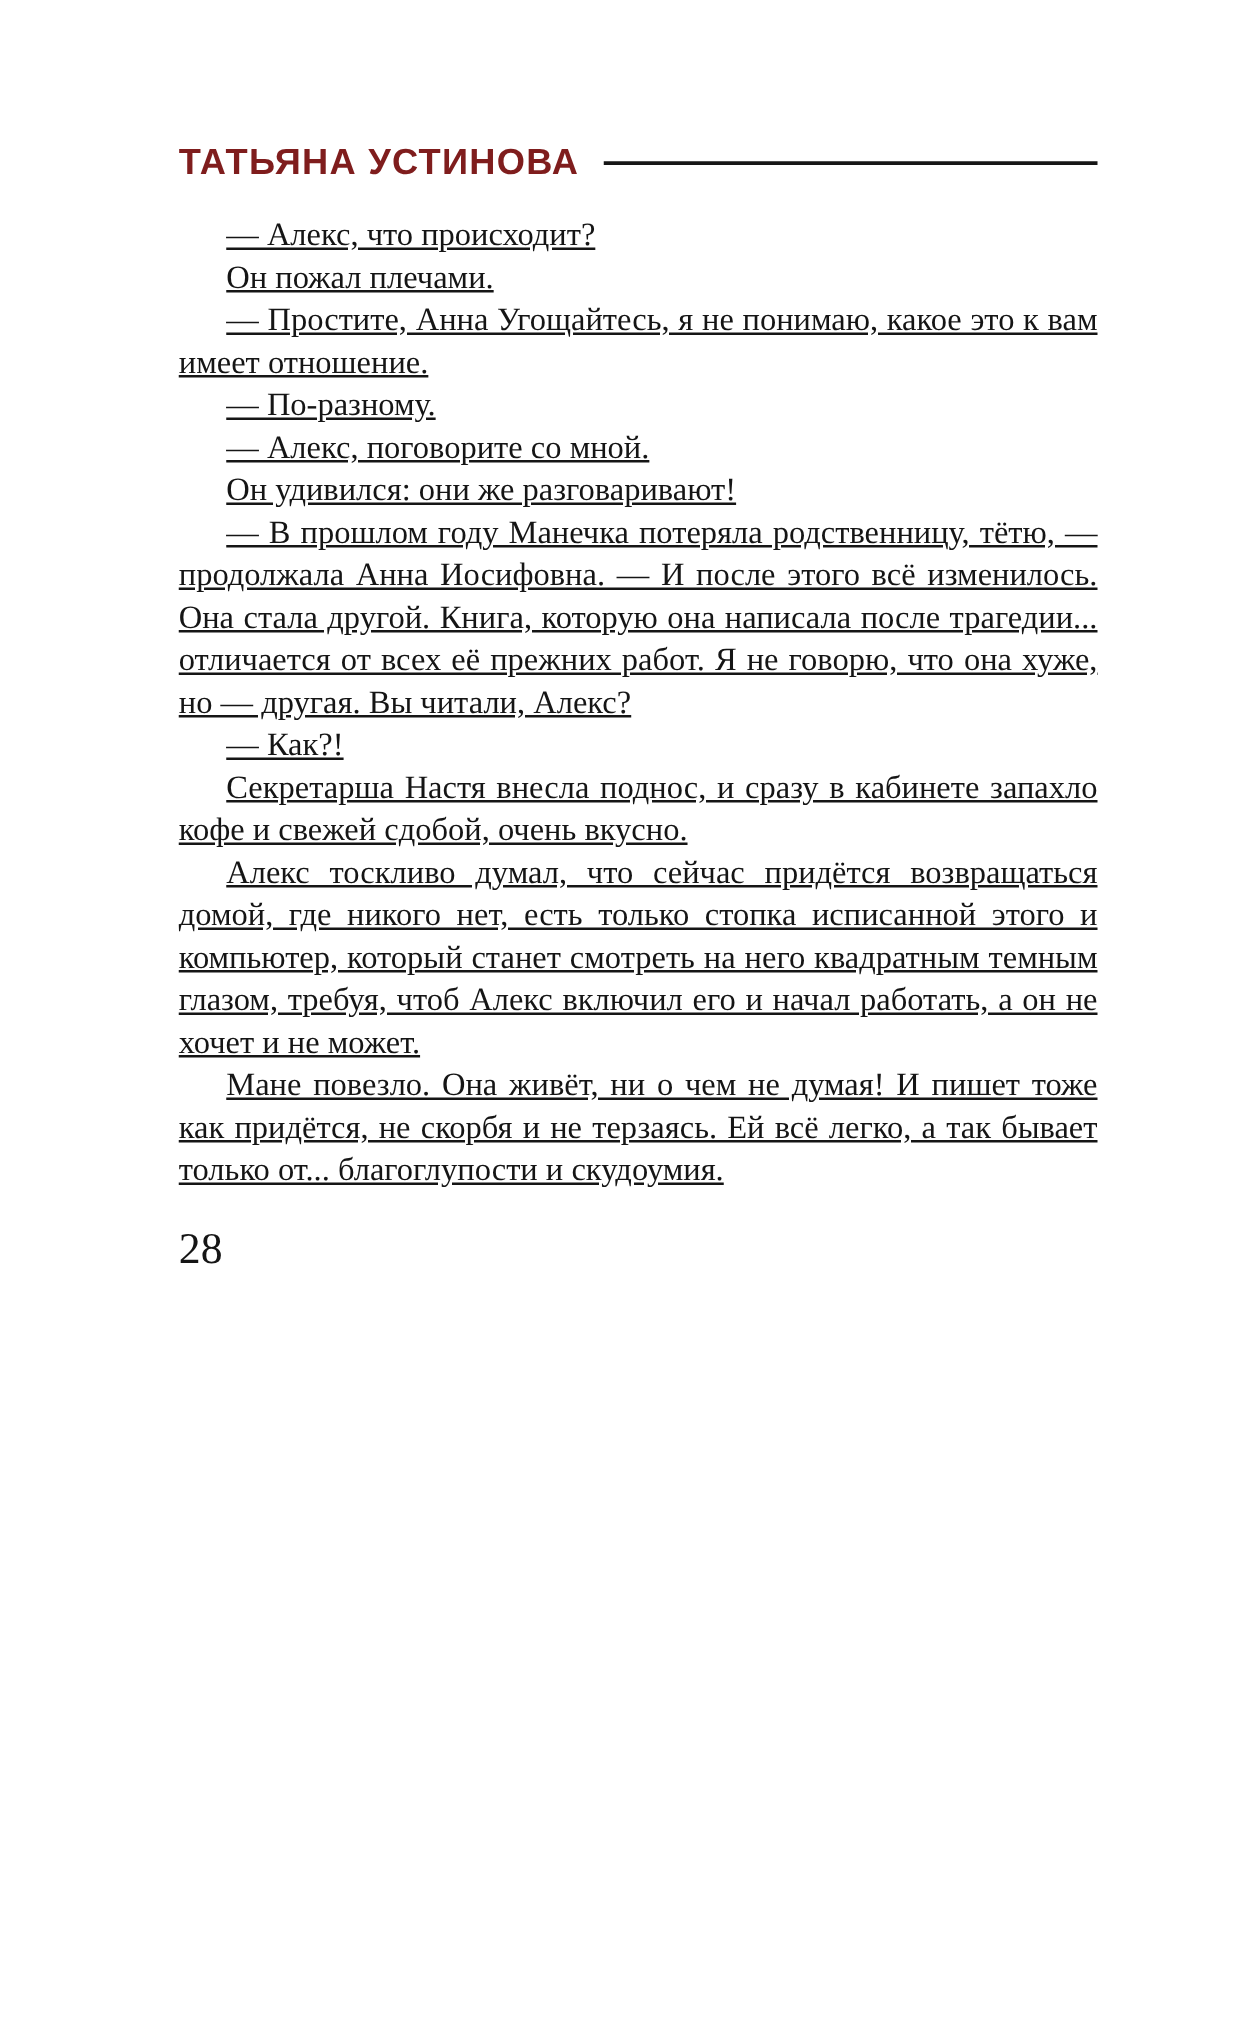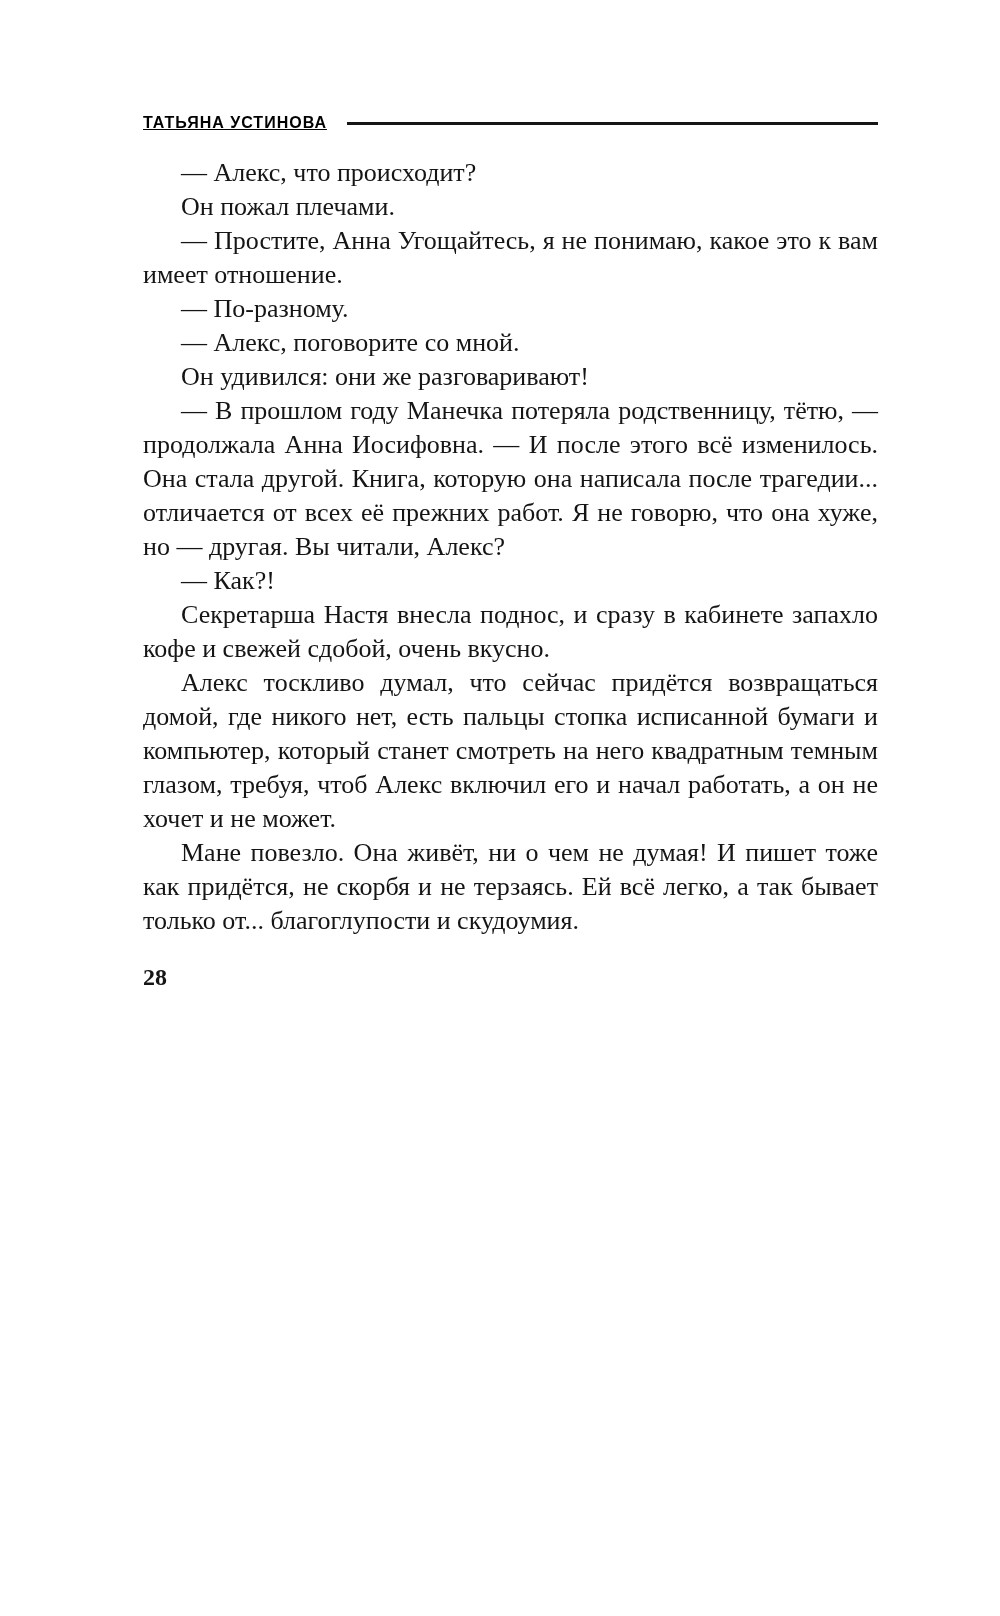--- a/index.html
+++ b/index.html
@@ -22,47 +22,47 @@
   }
   .header {
     display: flex;
     align-items: center;
     gap: 20px;
     margin-bottom: 24px;
   }
   .author {
     font-family: "Liberation Sans", sans-serif;
     font-weight: 700;
-    font-size: 16px;
+    font-size: 29px;
     letter-spacing: 1px;
-    color: #000000;
+    color: #7f1d1d;
     white-space: nowrap;
-    text-decoration: underline;
   }
   .rule {
     flex: 1;
     height: 0;
     border-top: 3px solid #161616;
     margin-top: 0px;
   }
   .text-block {
     font-family: "Liberation Serif", serif;
     font-size: 26px;
     line-height: 34px;
     color: #151515;
     text-align: justify;
   }
   .para {
     margin: 0;
     text-indent: 38px;
+    text-decoration: underline;
   }
   .page-number {
     font-family: "Liberation Serif", serif;
-    font-weight: 700;
-    font-size: 24px;
+    font-weight: 400;
+    font-size: 35px;
     color: #151515;
     margin-top: 26px;
   }
 </style>
 </head>
 <body>
 
 <div class="scan">
   <div class="content">
 
@@ -74,20 +74,20 @@
     <div class="text-block">
         <p class="para">— Алекс, что происходит?</p>
         <p class="para">Он пожал плечами.</p>
         <p class="para">— Простите, Анна Угощайтесь, я не понимаю, какое это к вам имеет отношение.</p>
         <p class="para">— По-разному.</p>
         <p class="para">— Алекс, поговорите со мной.</p>
         <p class="para">Он удивился: они же разговаривают!</p>
         <p class="para">— В прошлом году Манечка потеряла родственницу, тётю, — продолжала Анна Иосифовна. — И после этого всё изменилось. Она стала другой. Книга, которую она написала после трагедии... отличается от всех её прежних работ. Я не говорю, что она хуже, но — другая. Вы читали, Алекс?</p>
         <p class="para">— Как?!</p>
         <p class="para">Секретарша Настя внесла поднос, и сразу в кабинете запахло кофе и свежей сдобой, очень вкусно.</p>
-        <p class="para">Алекс тоскливо думал, что сейчас придётся возвращаться домой, где никого нет, есть пальцы стопка исписанной бумаги и компьютер, который станет смотреть на него квадратным темным глазом, требуя, чтоб Алекс включил его и начал работать, а он не хочет и не может.</p>
+        <p class="para">Алекс тоскливо думал, что сейчас придётся возвращаться домой, где никого нет, есть только стопка исписанной этого и компьютер, который станет смотреть на него квадратным темным глазом, требуя, чтоб Алекс включил его и начал работать, а он не хочет и не может.</p>
         <p class="para">Мане повезло. Она живёт, ни о чем не думая! И пишет тоже как придётся, не скорбя и не терзаясь. Ей всё легко, а так бывает только от... благоглупости и скудоумия.</p>
       </div>
 
     <div class="page-number">28</div>
 
   </div>
 </div>
 
 </body></html>

